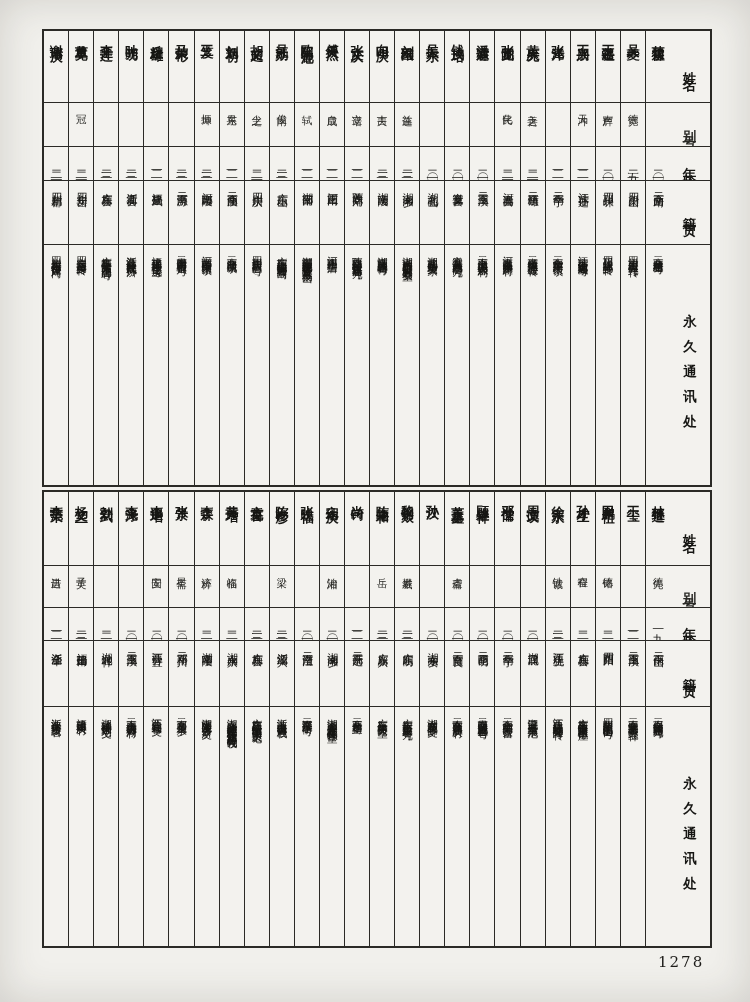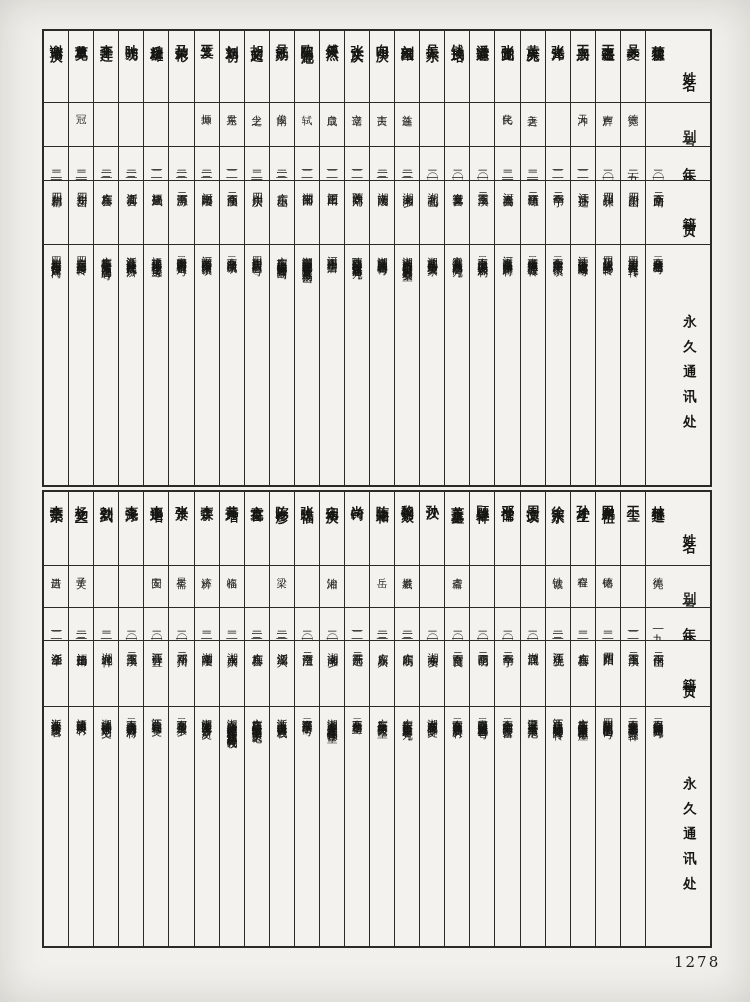--- a/index.html
+++ b/index.html
@@ -74,21 +74,21 @@
   .header-col .cell.alias > span,
   .header-col .cell.age > span,
   .header-col .cell.native > span { letter-spacing: .55em; }
   .header-col .cell.alias { align-items: center; }
   .header-col .cell.name, .header-col .cell.native { align-items: center; }
   .header-col .cell.addr { align-items: center; }
   .header-col .cell.addr > span { letter-spacing: 1.85em; font-size: 13.5px; }
 
   .page-number {
     position: absolute;
-    top: 953px; left: 674px;
+    top: 953px; left: 658px;
     font-size: 15px;
     letter-spacing: 2px;
     color: #1c1b18;
   }
 </style>
 </head>
 <body>
 
 <div class="page">
   <div class="dir-table top">

